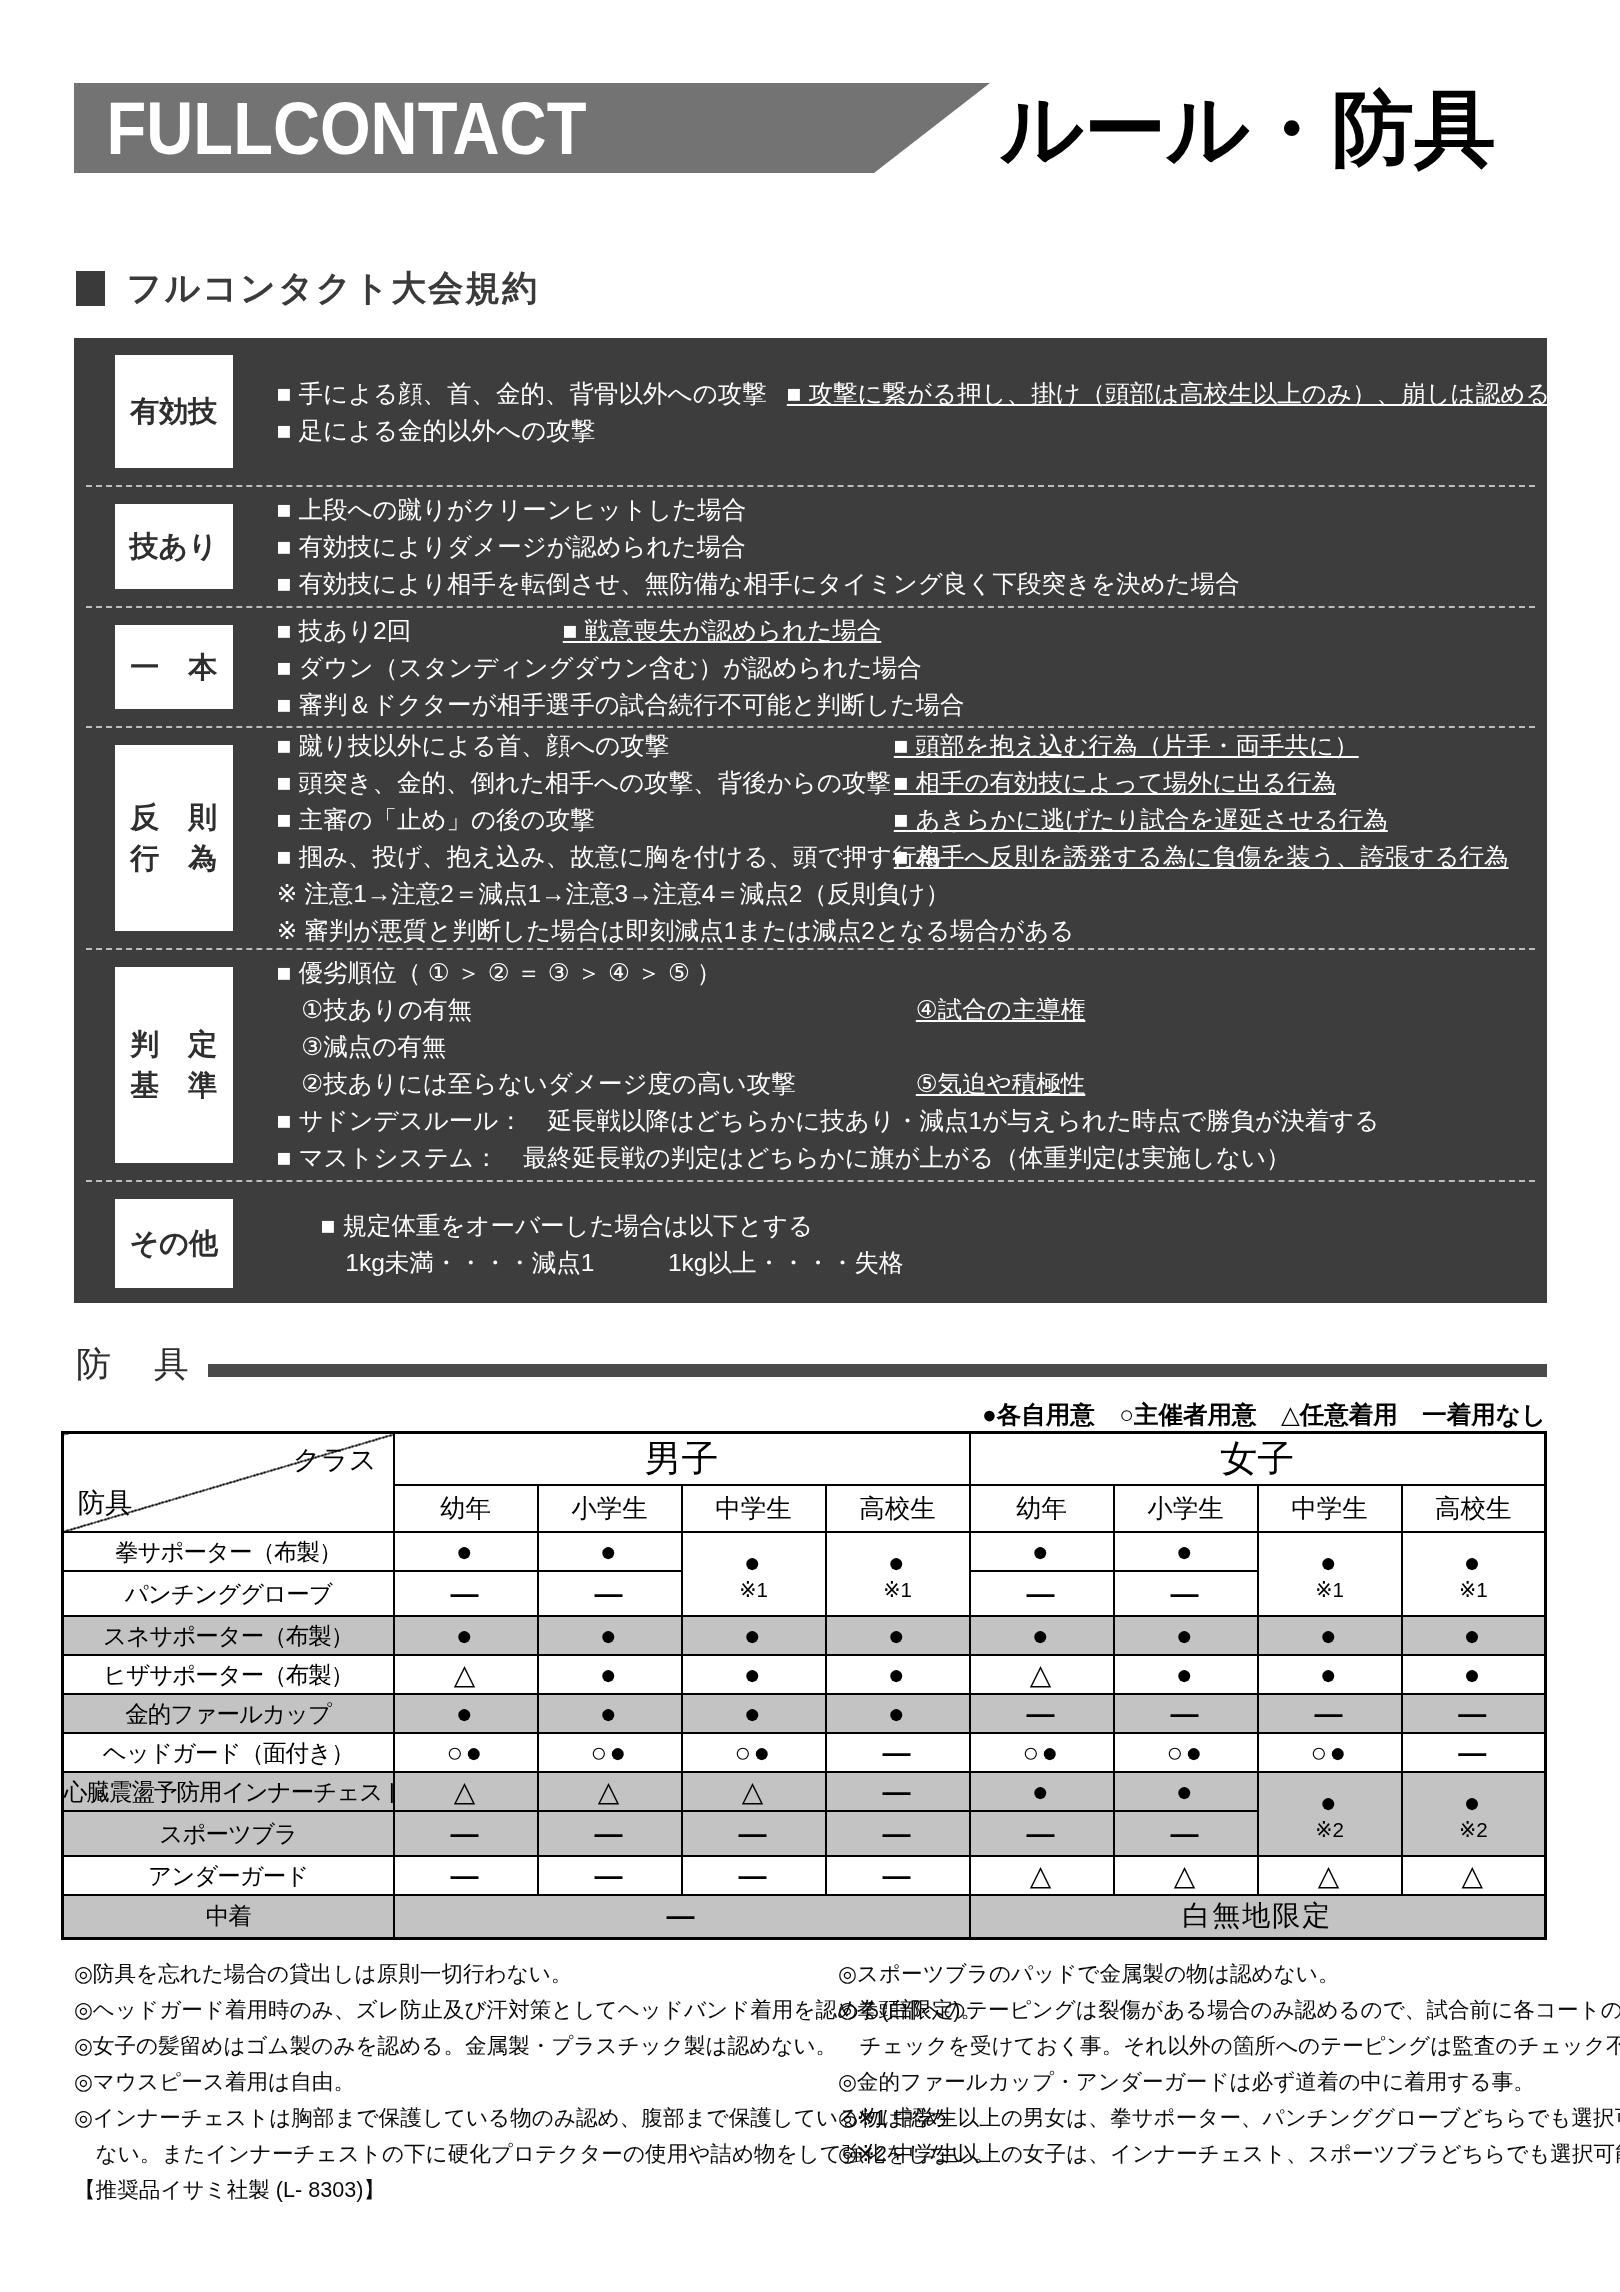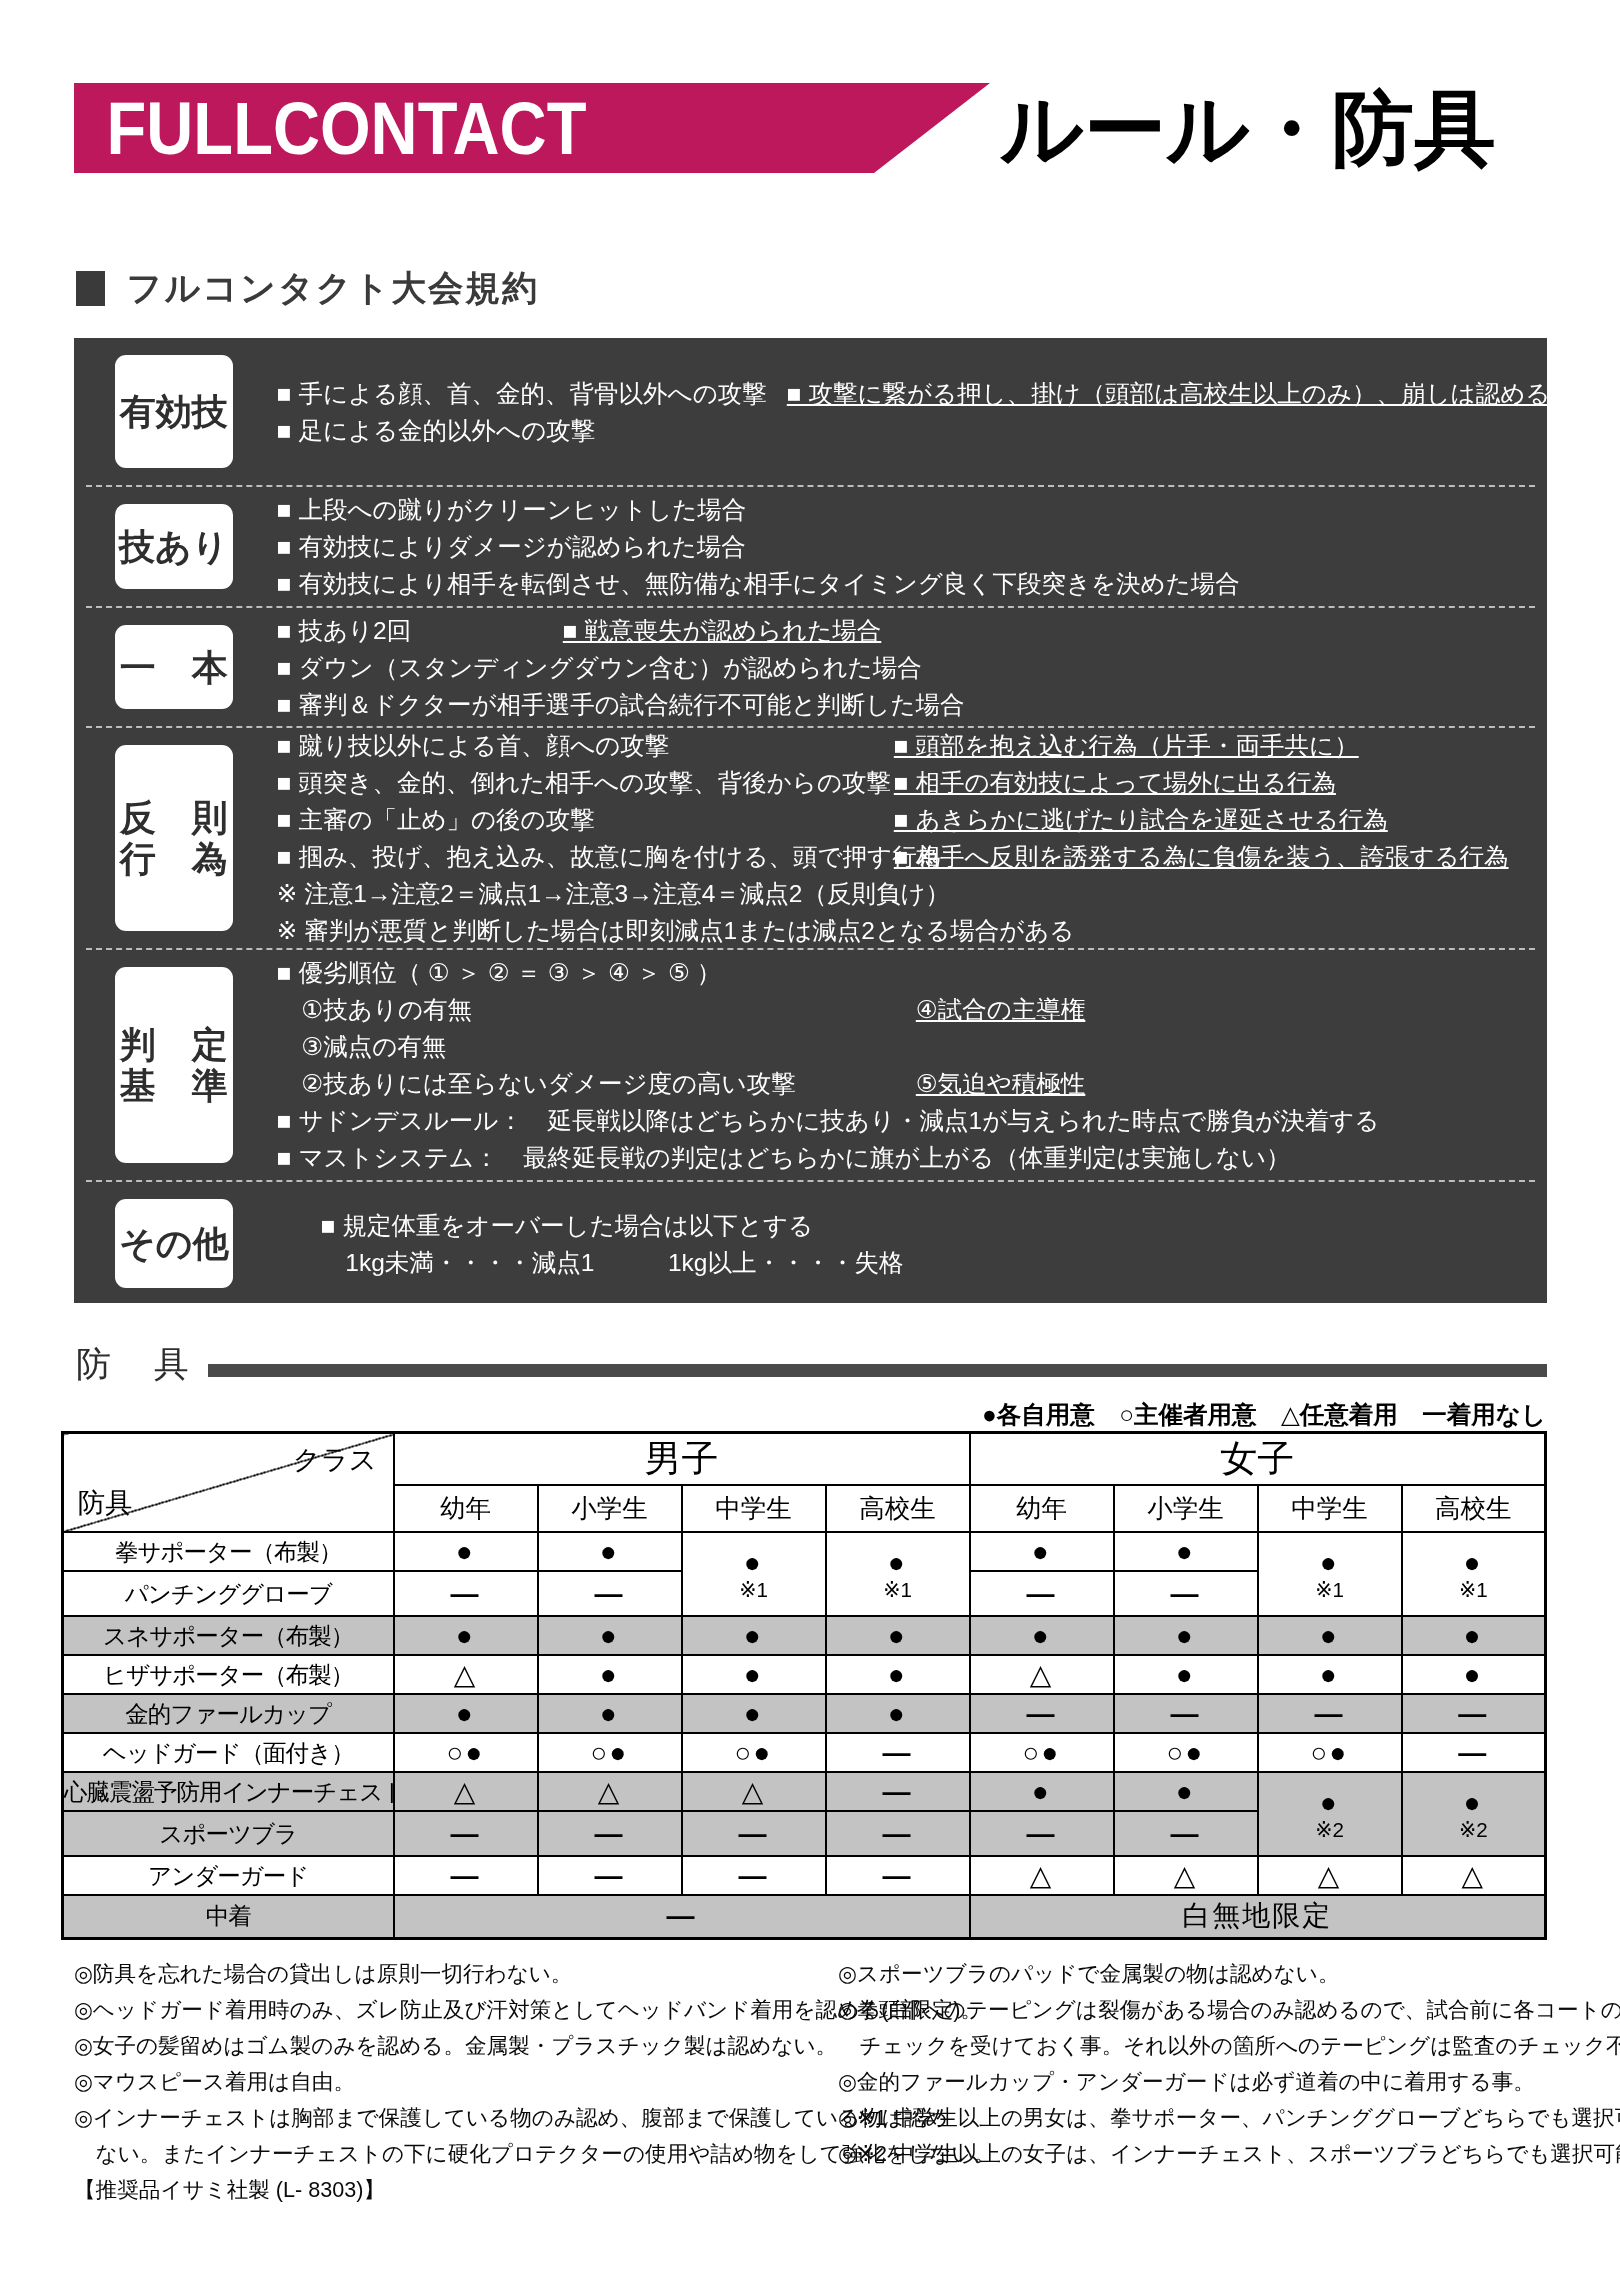--- a/index.html
+++ b/index.html
@@ -1,43 +1,43 @@
 <!DOCTYPE html>
 <html><head>
 <meta charset="utf-8">
 <style>
   html,body{margin:0;padding:0;background:#888;}
   .page{position:relative;width:1620px;height:2293px;background:#fff;overflow:hidden;
         font-family:"Liberation Sans","DejaVu Sans",sans-serif;color:#000;}
 
   
-  .banner{position:absolute;left:74px;top:83px;width:916px;height:90px;background:#be185d;
+  .banner{position:absolute;left:74px;top:83px;width:916px;height:90px;background:#737373;
           clip-path:polygon(0 0,100% 0,calc(100% - 116px) 100%,0 100%);
           display:flex;align-items:center;}
   .banner .logo{color:#fff;font-size:74px;font-weight:bold;letter-spacing:0px;
                 transform:scaleX(.88);transform-origin:0 50%;padding-left:37px;white-space:nowrap;}
   .page-title{position:absolute;left:1000px;top:82px;width:529px;height:94px;line-height:94px;
               text-align:left;font-size:82px;font-weight:bold;white-space:nowrap;letter-spacing:0;}
 
   
   .rules-heading{position:absolute;left:76px;top:265px;display:flex;align-items:center;gap:21.6px;color:#3a3a3a;}
   .rules-heading .sq{width:29px;height:35px;background:#3a3a3a;}
   .rules-heading .txt{font-size:35px;font-weight:bold;letter-spacing:2px;}
 
   
   .rules-panel{position:absolute;left:74px;top:338px;width:1473px;height:965px;
                background:var(--panel,#3d3d3d);box-sizing:border-box;}
   .rule-section{display:flex;align-items:stretch;box-sizing:border-box;padding:9.8px 9.8px 9.8px 29px;
                 border-bottom:2px dashed #bdbdbd;margin:0 11.8px;}
   .rule-section:last-child{border-bottom:none;gap:44px;}
   .sec-0{height:149px}.sec-1{height:121px}.sec-2{height:120px}
   .sec-3{height:222px}.sec-4{height:232px}.sec-5{height:123px}
-  .rule-label{width:118px;flex:0 0 118px;background:#fff;color:#2e2e2e;font-weight:bold;font-size:36px;
+  .rule-label{width:118px;flex:0 0 118px;background:#fff;color:#2e2e2e;font-weight:bold;font-size:29px;
               display:flex;align-items:center;justify-content:center;text-align:center;
-              white-space:pre-line;line-height:41px;margin:7px 0;border-radius:11px;}
+              white-space:pre-line;line-height:41px;margin:7px 0;}
   .rule-body{margin-left:44px;flex:1;color:#fff;font-size:24.5px;
              display:flex;flex-direction:column;justify-content:center;}
   .rule-line{line-height:37px;white-space:nowrap;text-decoration:underline;}
   .c1{display:inline-block;}
   .sec-0 .c1.has2{width:510px;}
   .sec-2 .c1.has2{width:286px;}
   .sec-3 .c1.has2{width:617px;}
   .sec-4 .c1.has2{width:639px;}
 
   

